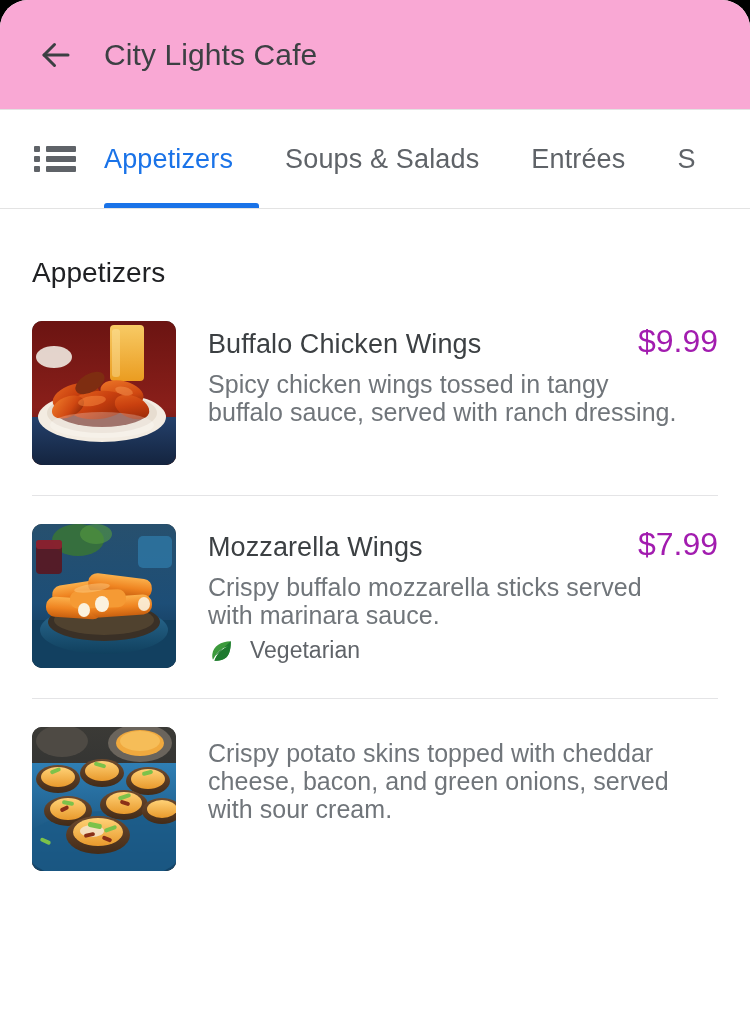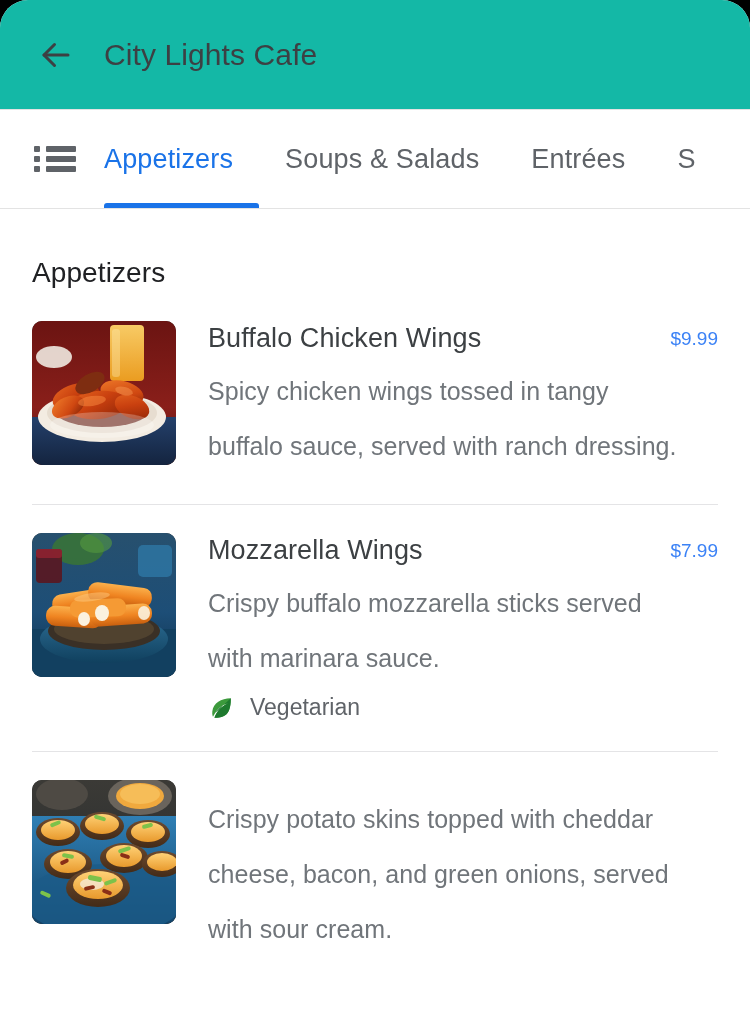--- a/index.html
+++ b/index.html
@@ -19,21 +19,21 @@
     background: #ffffff;
     border-top-left-radius: 28px;
     border-top-right-radius: 28px;
     overflow: hidden;
   }
 
   
   .app-bar {
     position: relative;
     height: 110px;
-    background: #14b8a6;
+    background: #f9a8d4;
     border-bottom: 1px solid #e3e3e3;
     display: flex;
     align-items: center;
     padding-left: 32px;
   }
 
   .back-button {
     width: 48px;
     height: 48px;
     display: flex;
@@ -151,44 +151,44 @@
 
   .item-body {
     flex: 1 1 auto;
     min-width: 0;
     padding-left: 32px;
     padding-top: 2px;
   }
 
   .item-head {
     display: flex;
-    align-items: center;
+    align-items: flex-end;
     justify-content: space-between;
     gap: 16px;
   }
 
   .item-name {
     font-size: 27px;
     color: #3c4043;
     font-weight: 400;
     letter-spacing: 0.1px;
   }
 
   .item-price {
-    font-size: 19px;
-    color: #3b82f6;
+    font-size: 32px;
+    color: #a21caf;
     font-weight: 400;
     white-space: nowrap;
     flex: 0 0 auto;
   }
 
   .item-desc {
     margin-top: 10px;
     font-size: 25px;
-    line-height: 55px;
+    line-height: 28px;
     color: #70757a;
     letter-spacing: 0.05px;
     max-width: 470px;
   }
 
   .badges { margin-top: 8px; display: flex; flex-direction: column; gap: 4px; }
 
   .badge {
     display: flex;
     align-items: center;

